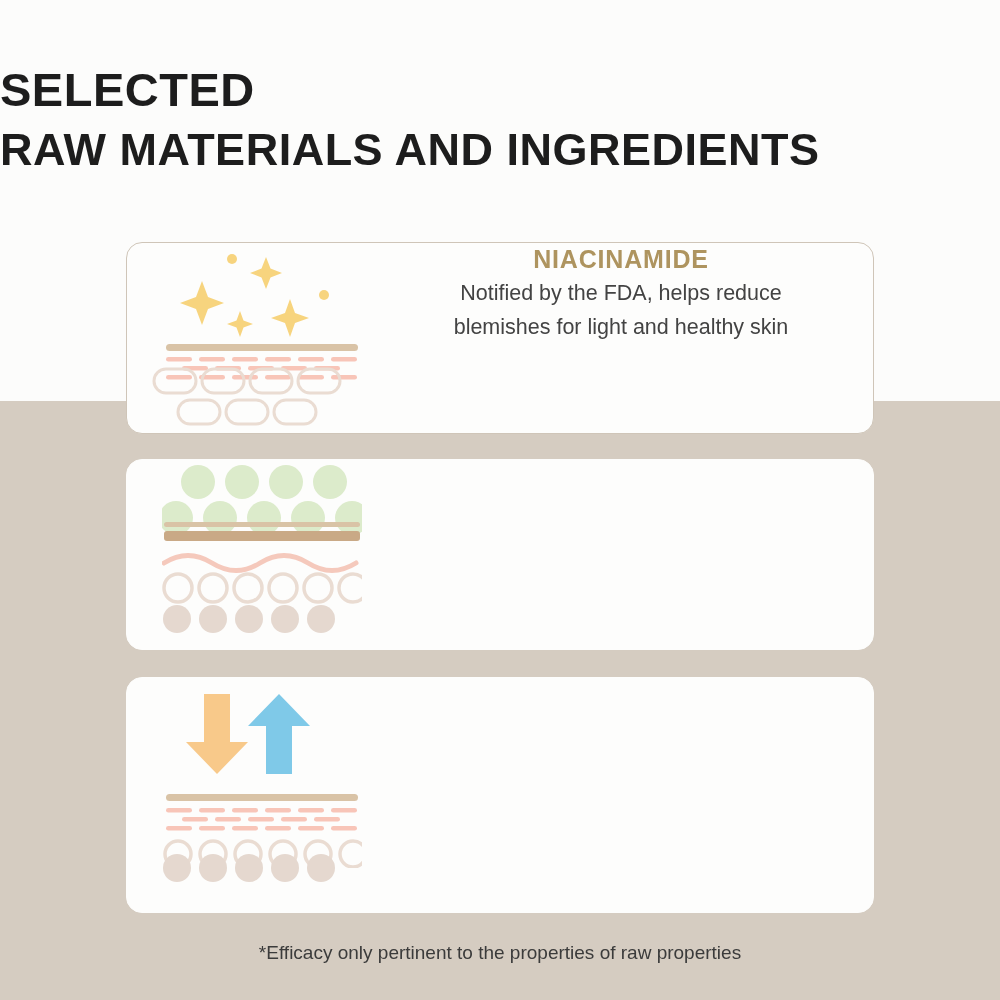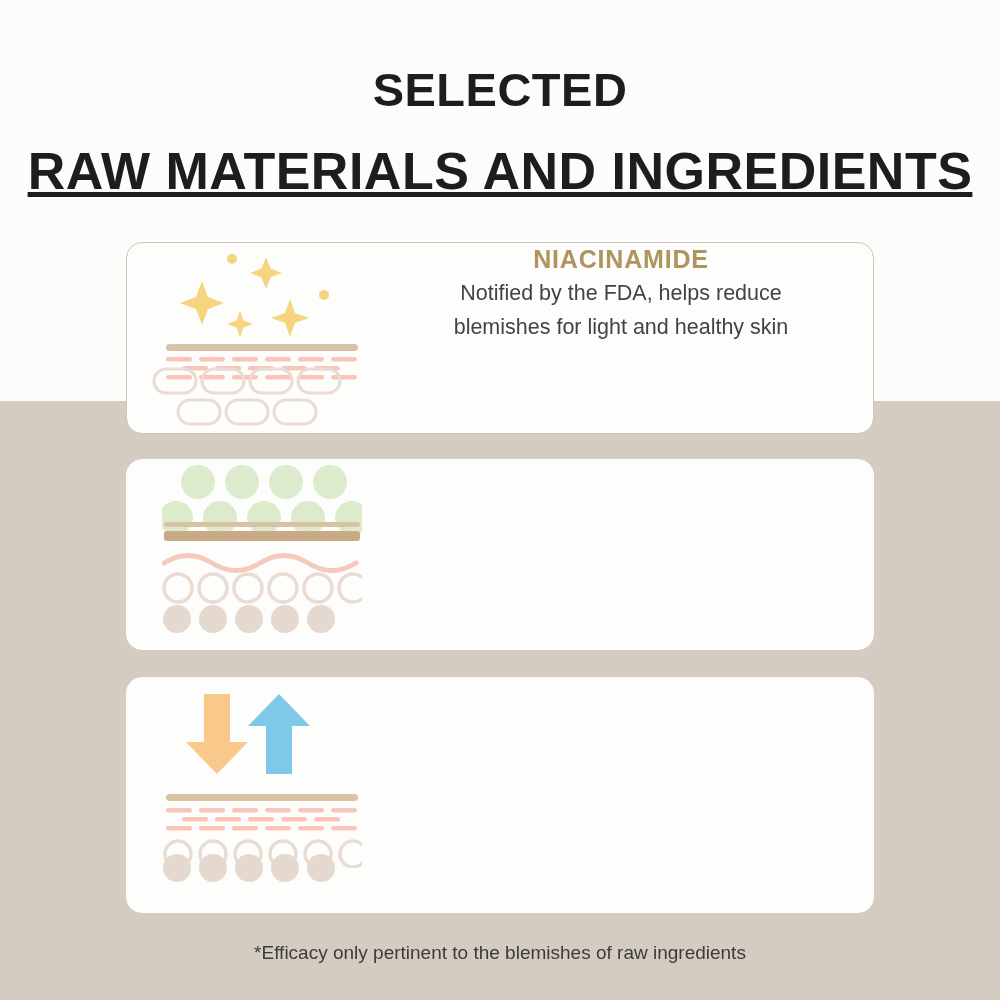--- a/index.html
+++ b/index.html
@@ -34,30 +34,29 @@
     position: relative;
     width: 1000px;
     height: 1000px;
   }
 
   
   .title-block {
     position: absolute;
     left: 0; top: 66px;
     width: 1000px;
-    text-align: center;
   }
   .title-line {
     color: #1D1D1D;
     font-weight: bold;
     letter-spacing: 0.5px;
     line-height: 1.00;
   }
   .title-line-1 { font-size: 47px; }
-  .title-line-2 { font-size: 52px; margin-top: 32px; text-decoration: underline; }
+  .title-line-2 { font-size: 45px; margin-top: 14px; }
 
   
   .card {
     position: absolute;
     background: #FDFDFC;
     border-radius: 16px;
     display: flex;
     align-items: flex-start;
   }
   #card-1 {
@@ -290,15 +289,15 @@
   <svg style="position:absolute;left:152px;top:846px;" width="190" height="44" viewBox="0 0 190 44">
     <g fill="#E5D8CF">
       <circle cx="25" cy="22" r="14"></circle>
       <circle cx="61" cy="22" r="14"></circle>
       <circle cx="97" cy="22" r="14"></circle>
       <circle cx="133" cy="22" r="14"></circle>
       <circle cx="169" cy="22" r="14"></circle>
     </g>
   </svg>
 
-  <div id="footnote">*Efficacy only pertinent to the blemishes of raw ingredients</div>
+  <div id="footnote">*Efficacy only pertinent to the properties of raw properties</div>
 
 </div>
 
 </body></html>

